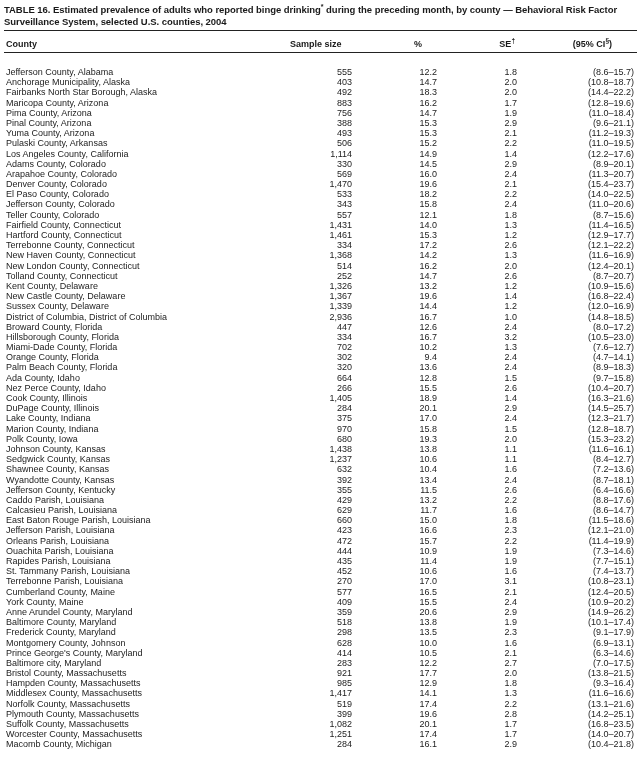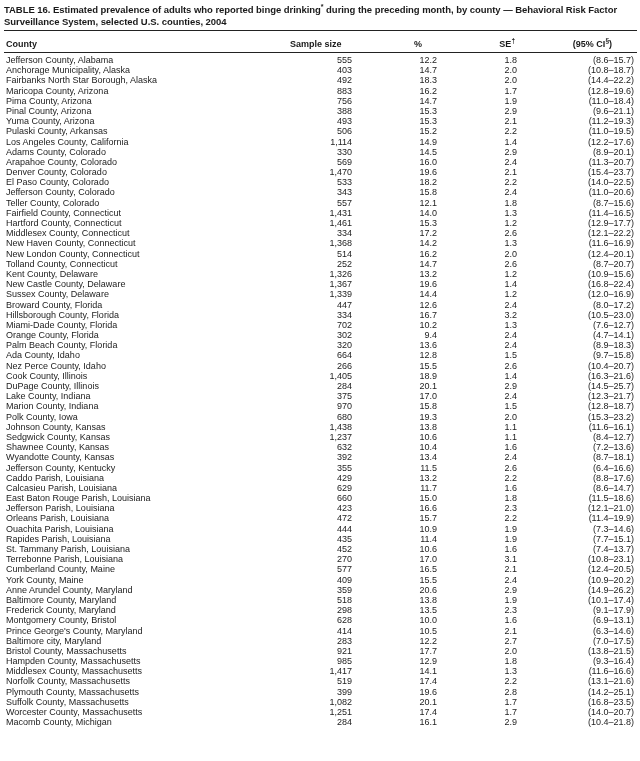--- a/index.html
+++ b/index.html
@@ -53,21 +53,21 @@
   th.col-ci     { text-align: right; padding-right: 25px; }
   tbody td {
     font-size: 9px;
     line-height: 10.18px;
     height: 10.18px;
     padding: 0;
     white-space: nowrap;
     overflow: hidden;
     color: #1c1c1c;
   }
-  tbody tr:first-child td { padding-top: 2px; }
+  tbody tr:first-child td { padding-top: 14px; }
   td.c-county { text-align: left;  padding-left: 2px; }
   td.c-sample { text-align: right; padding-right: 10px; }
   td.c-pct    { text-align: right; padding-right: 10px; }
   td.c-se     { text-align: right; padding-right: 10px; }
   td.c-ci     { text-align: right; padding-right: 3px; }
 </style>
 </head>
 <body>
 
 <div class="page">
@@ -207,21 +207,21 @@
           <td class="c-ci">(11.4–16.5)</td>
         </tr>
         <tr>
           <td class="c-county">Hartford County, Connecticut</td>
           <td class="c-sample">1,461</td>
           <td class="c-pct">15.3</td>
           <td class="c-se">1.2</td>
           <td class="c-ci">(12.9–17.7)</td>
         </tr>
         <tr>
-          <td class="c-county">Middlesex County, Connecticut</td>
+          <td class="c-county">Terrebonne County, Connecticut</td>
           <td class="c-sample">334</td>
           <td class="c-pct">17.2</td>
           <td class="c-se">2.6</td>
           <td class="c-ci">(12.1–22.2)</td>
         </tr>
         <tr>
           <td class="c-county">New Haven County, Connecticut</td>
           <td class="c-sample">1,368</td>
           <td class="c-pct">14.2</td>
           <td class="c-se">1.3</td>
@@ -256,20 +256,27 @@
           <td class="c-ci">(16.8–22.4)</td>
         </tr>
         <tr>
           <td class="c-county">Sussex County, Delaware</td>
           <td class="c-sample">1,339</td>
           <td class="c-pct">14.4</td>
           <td class="c-se">1.2</td>
           <td class="c-ci">(12.0–16.9)</td>
         </tr>
         <tr>
+          <td class="c-county">District of Columbia, District of Columbia</td>
+          <td class="c-sample">2,936</td>
+          <td class="c-pct">16.7</td>
+          <td class="c-se">1.0</td>
+          <td class="c-ci">(14.8–18.5)</td>
+        </tr>
+        <tr>
           <td class="c-county">Broward County, Florida</td>
           <td class="c-sample">447</td>
           <td class="c-pct">12.6</td>
           <td class="c-se">2.4</td>
           <td class="c-ci">(8.0–17.2)</td>
         </tr>
         <tr>
           <td class="c-county">Hillsborough County, Florida</td>
           <td class="c-sample">334</td>
           <td class="c-pct">16.7</td>
@@ -473,21 +480,21 @@
           <td class="c-ci">(10.1–17.4)</td>
         </tr>
         <tr>
           <td class="c-county">Frederick County, Maryland</td>
           <td class="c-sample">298</td>
           <td class="c-pct">13.5</td>
           <td class="c-se">2.3</td>
           <td class="c-ci">(9.1–17.9)</td>
         </tr>
         <tr>
-          <td class="c-county">Montgomery County, Bristol</td>
+          <td class="c-county">Montgomery County, Johnson</td>
           <td class="c-sample">628</td>
           <td class="c-pct">10.0</td>
           <td class="c-se">1.6</td>
           <td class="c-ci">(6.9–13.1)</td>
         </tr>
         <tr>
           <td class="c-county">Prince George's County, Maryland</td>
           <td class="c-sample">414</td>
           <td class="c-pct">10.5</td>
           <td class="c-se">2.1</td>

